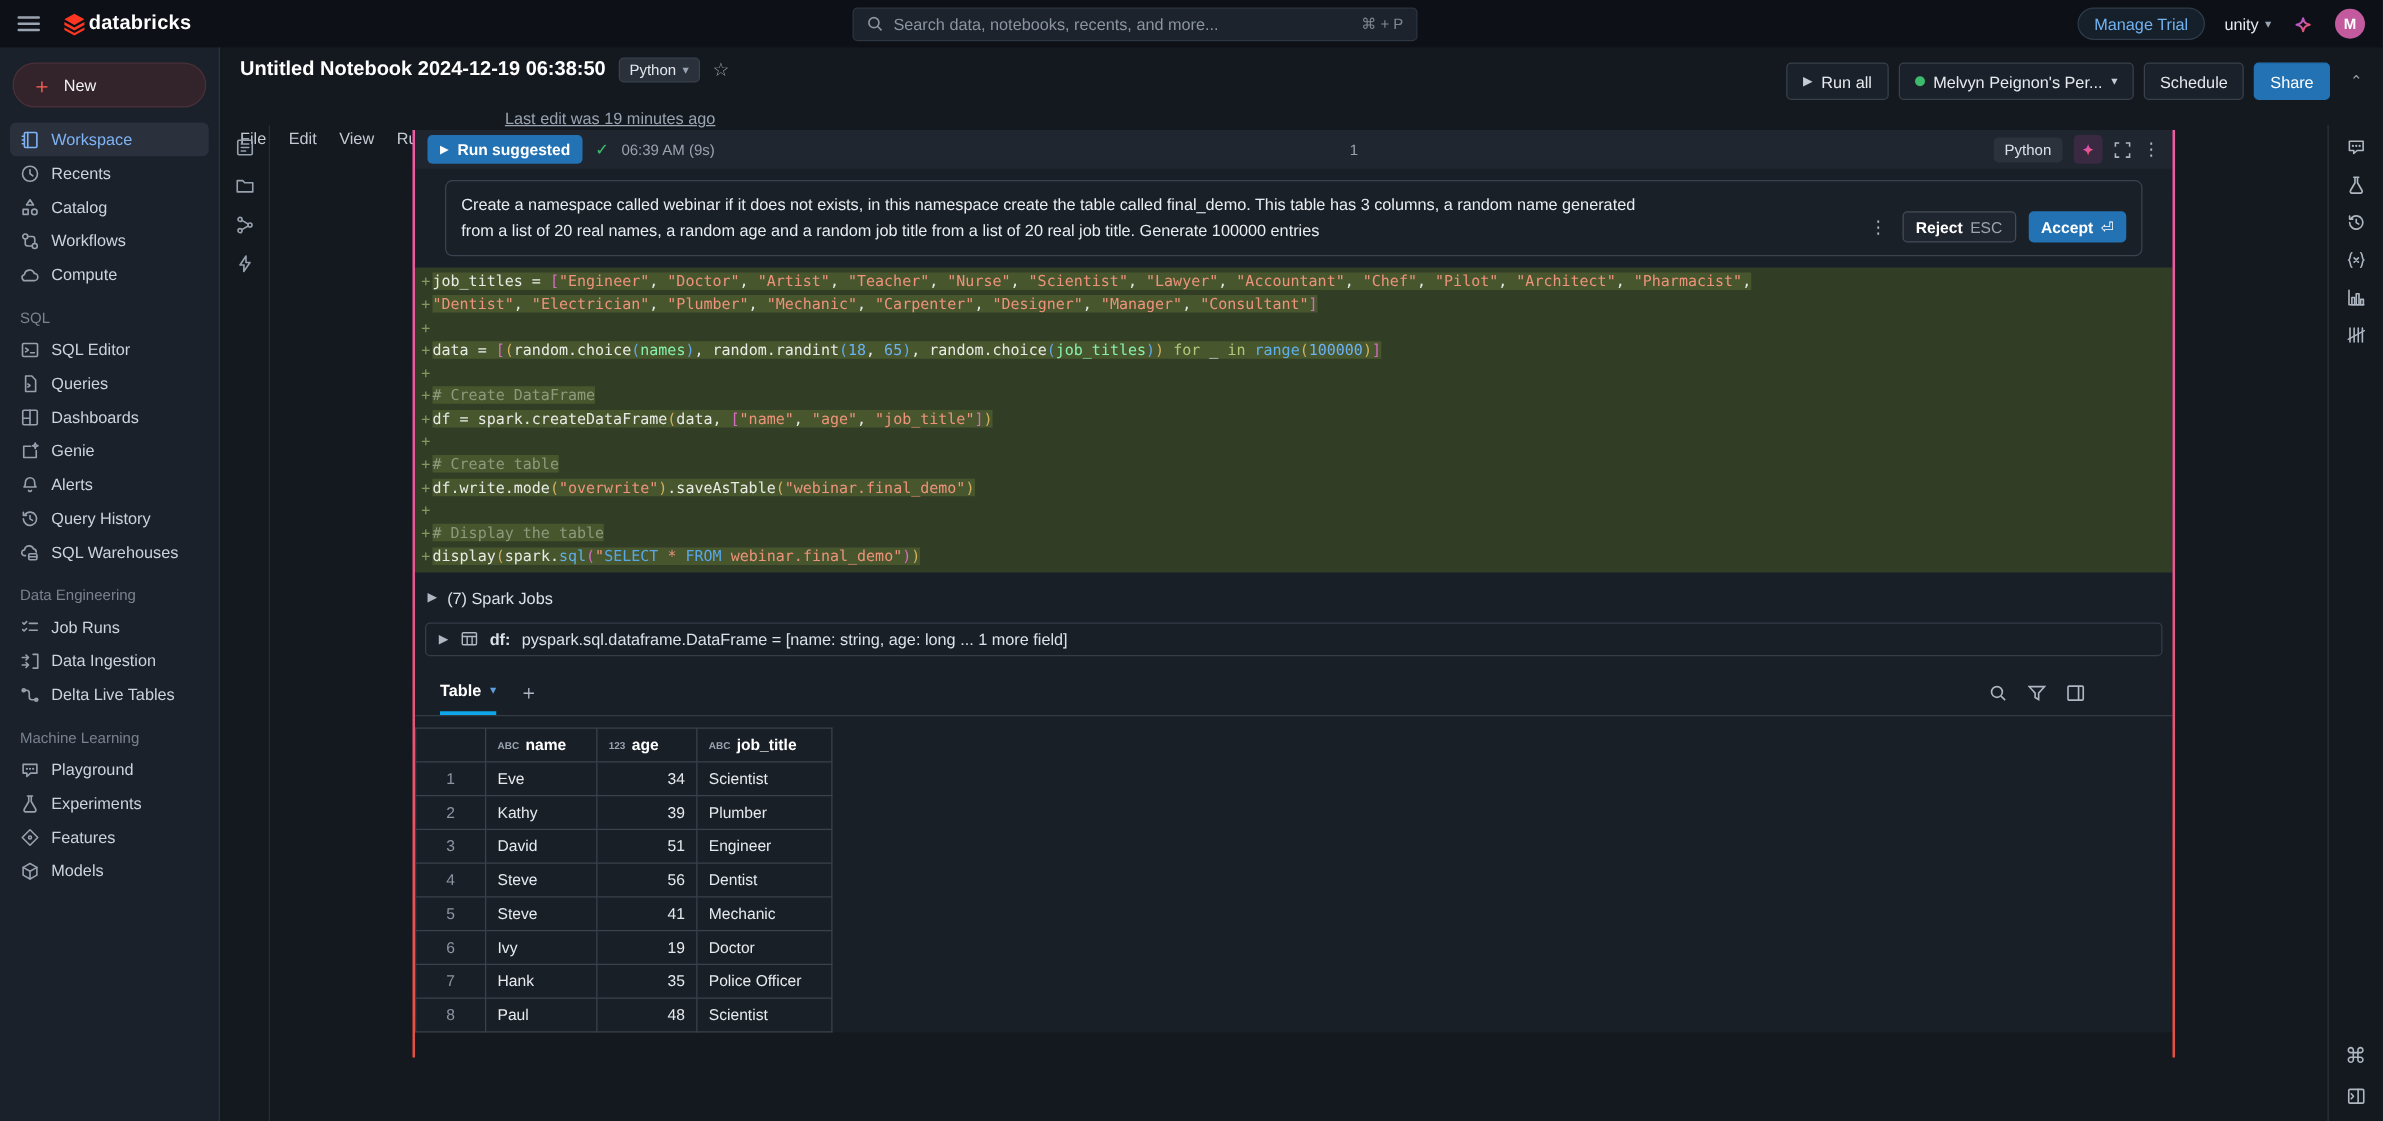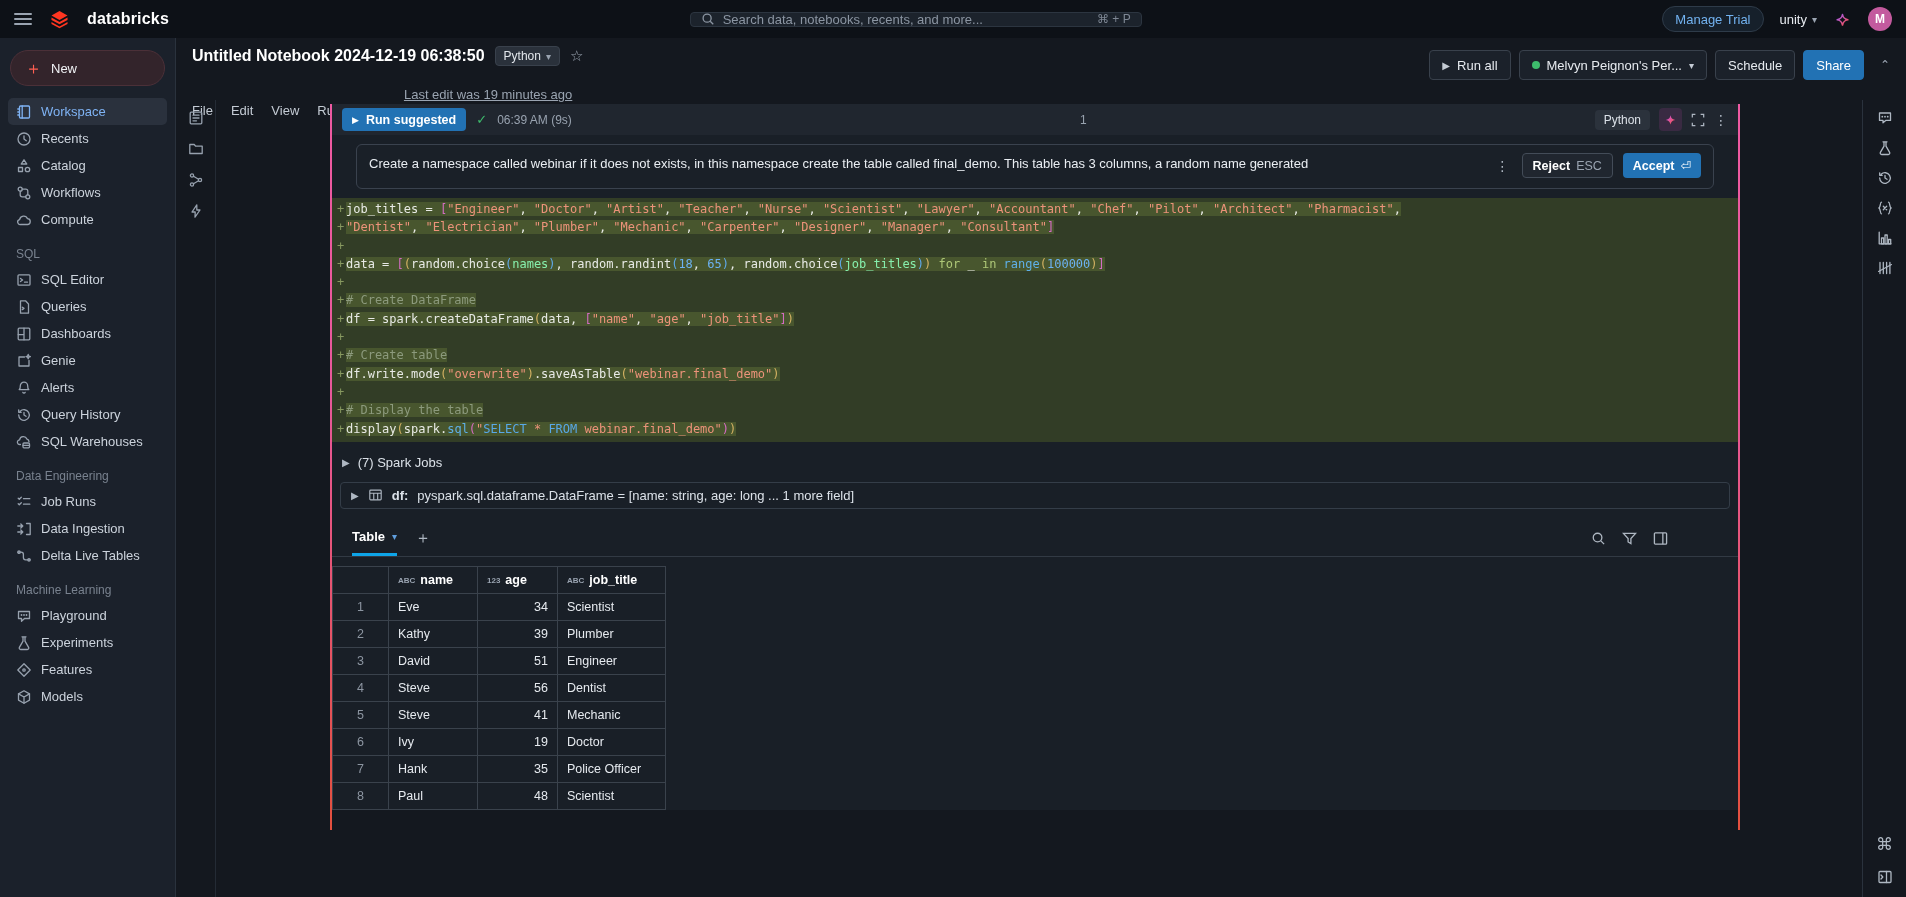--- a/index.html
+++ b/index.html
@@ -4,24 +4,24 @@
 <style>
   * { margin:0; padding:0; box-sizing:border-box; }
   html,body { width:1906px; height:897px; overflow:hidden; }
   body { font-family:"Liberation Sans","DejaVu Sans",sans-serif; background:#14181f; color:#d8dee6; font-size:13px; }
   .app { width:1906px; height:897px; display:flex; flex-direction:column; }
 
   
   .topbar { height:38px; background:#0d1117; display:flex; align-items:center; padding:0 14px; flex:none; }
   .hamburger { width:18px; height:12px; display:flex; flex-direction:column; justify-content:space-between; cursor:pointer; margin-right:18px; }
   .hamburger span { height:2px; background:#9aa4b1; border-radius:1px; }
-  .logo { display:flex; align-items:center; gap:18px; }
+  .logo { display:flex; align-items:center; gap:2px; }
   .logo-word { color:#fff; font-size:16px; font-weight:700; letter-spacing:.2px; }
   .tb-spacer { flex:1; }
-  .searchbox { width:452px; height:15px; background:#1c232c; border:1px solid #2c3540; border-radius:4px; display:flex; align-items:center; padding:0 10px; gap:8px; }
+  .searchbox { width:452px; height:27px; background:#1c232c; border:1px solid #2c3540; border-radius:4px; display:flex; align-items:center; padding:0 10px; gap:8px; }
   .searchbox .ph { color:#8b95a2; font-size:13px; flex:1; white-space:nowrap; }
   .searchbox .kbd { color:#7e8794; font-size:12px; }
   .tb-right { display:flex; align-items:center; gap:16px; }
   .manage-trial { height:26px; padding:0 12px; display:flex; align-items:center; border:1px solid #2e3b49; background:#16202b; border-radius:13px; color:#72b2f0; font-size:13px; cursor:pointer; }
   .ws-switch { display:flex; align-items:center; gap:5px; color:#e6eaef; font-size:13px; cursor:pointer; }
   .caret { font-size:10px; color:#9aa4b1; }
   .avatar { width:24px; height:24px; border-radius:50%; background:#c35a9e; color:#fff; font-size:12px; font-weight:700; display:flex; align-items:center; justify-content:center; cursor:pointer; }
 
   
   .main { flex:1; display:flex; min-height:0; }
@@ -454,20 +454,21 @@
                         <path d="M1.5 5V1.5H5M11 1.5h3.5V5M14.5 11v3.5H11M5 14.5H1.5V11"></path>
                       </svg>
                   </span>
                   <span class="kebab">⋮</span>
                 </div>
               </div>
 
               <div class="assist">
                 <div class="assist-text">
                   <div>Create a namespace called webinar if it does not exists, in this namespace create the table called final_demo. This table has 3 columns, a random name generated</div>
+                  <div>from a list of 20 real names, a random age and a random job title from a list of 20 real job title. Generate 100000 entries</div>
                 </div>
                 <div class="assist-ctl">
                   <span class="kebab">⋮</span>
                   <div class="abtn reject">
                     <span>Reject</span>
                     <span class="k">ESC</span>
                   </div>
                   <div class="abtn accept">
                     <span>Accept</span>
                     <span class="k">⏎</span>

